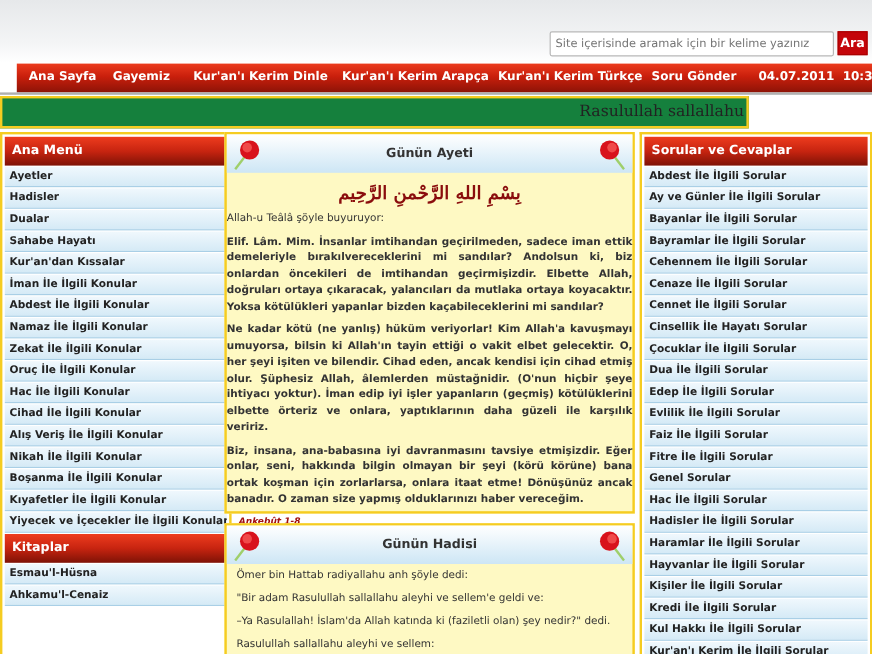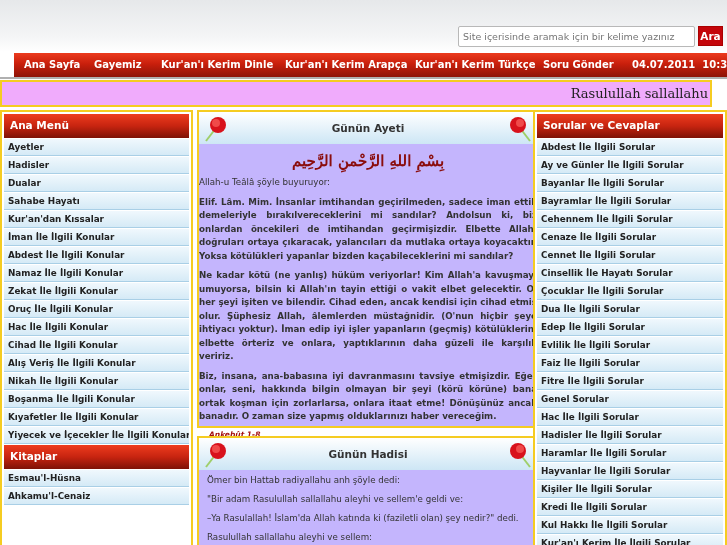--- a/index.html
+++ b/index.html
@@ -13,33 +13,33 @@
     padding: 4px 4px; font-family: "DejaVu Sans", sans-serif; }
   .search-button { position: absolute; left: 698px; top: 26px; width: 25px; height: 20px;
     background: #c4050a; color: #fff; font-weight: bold; font-size: 10.5px; border: 1px solid #a00;
     display: flex; align-items: center; justify-content: center; }
 
   .navbar { position: absolute; left: 14px; top: 53px; width: 727px; height: 24px;
     background: linear-gradient(#ec3b1e, #c91f0c 45%, #8d1307); display: flex; align-items: center; }
   .nav-item { color: #fff; font-weight: bold; font-size: 10px; white-space: nowrap; position: absolute; top: 6px; }
   .nav-sep { position: absolute; left:0; top:77px; width:727px; height:2px; background:#b0b0b0; }
 
-  .marquee { position: absolute; left: 0; top: 80px; width: 712px; height: 27px; border: 2px solid #f5cc21; background:#f0abfc; }
+  .marquee { position: absolute; left: 0; top: 80px; width: 624px; height: 27px; border: 2px solid #f5cc21; background:#15803d; }
   .marquee-text { position: absolute; right: 2px; top: 4px; font-family: "DejaVu Serif", serif; font-size: 13px; color: #222; white-space: nowrap; }
 
   .col { position: absolute; top: 110px; border: 2px solid #f5cc21; border-bottom: none; background: #fff; height: 440px; overflow: hidden; }
   .col-left { left: 0; width: 193px; padding: 2px 2px; }
   .col-right { left: 533px; width: 194px; padding: 2px 2px; }
 
   .menu-head { height: 24px; background: linear-gradient(#ee3c1e, #c72410 50%, #7e1206);
     color: #fff; font-weight: bold; font-size: 10.5px; padding: 5px 6px; margin-bottom: 1px; }
   .menu-item { height: 17px; margin-bottom: 1px; background: linear-gradient(#f0f8fd, #d5eaf6);
     border-bottom: 1px solid #a9cfe6; color: #222; font-weight: bold; font-size: 8.8px; padding: 3px 4px; white-space: nowrap; overflow: hidden; }
 
-  .box { position: absolute; left: 197px; width: 342px; border: 2px solid #f5cc21; background: #c4b5fd; }
+  .box { position: absolute; left: 187px; width: 342px; border: 2px solid #f5cc21; background: #fef9c3; }
   .box-ayet { top: 110px; height: 318px; }
   .box-hadis { top: 436px; height: 120px; }
   .box-head { height: 32px; background: linear-gradient(#ffffff, #cde6f5); position: relative; text-align: center; }
   .box-title { display: inline-block; font-size: 10.5px; font-weight: bold; color: #333; margin-top: 10px; }
   .rose { position: absolute; top: 2px; width: 26px; height: 28px; }
   .rose-left { left: 4px; }
   .rose-right { right: 4px; }
   .basmala { text-align: center; color: #8a0d0d; font-size: 15px; font-weight: bold; margin: 8px 0 6px; font-family: "DejaVu Serif", serif; }
   .para { font-size: 8.7px; color: #333; padding: 0 0; line-height: 13.5px; margin-bottom: 6px; text-align: justify; }
   .para.bold { font-weight: bold; color: #333; }

